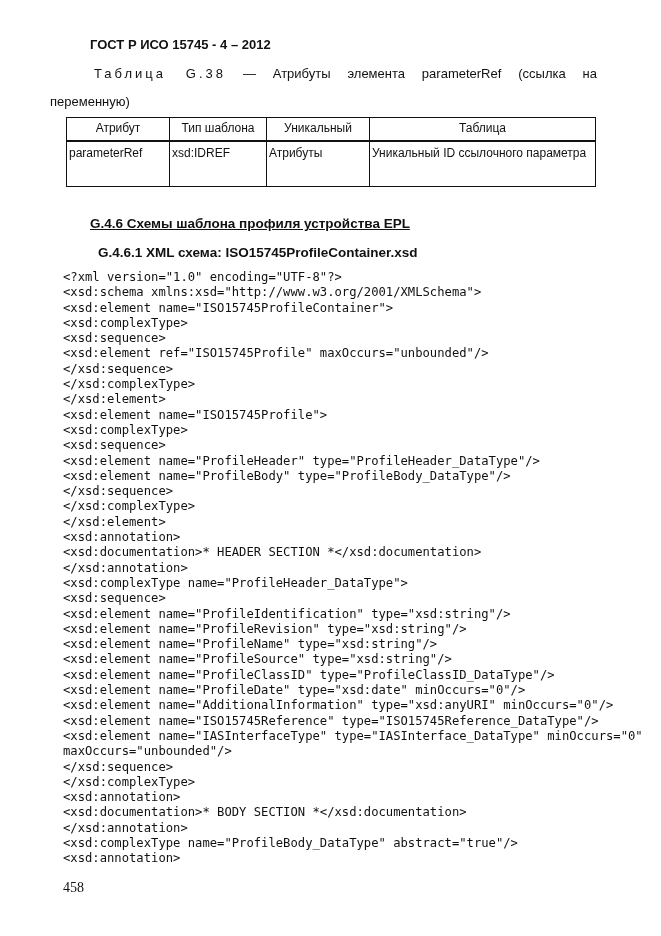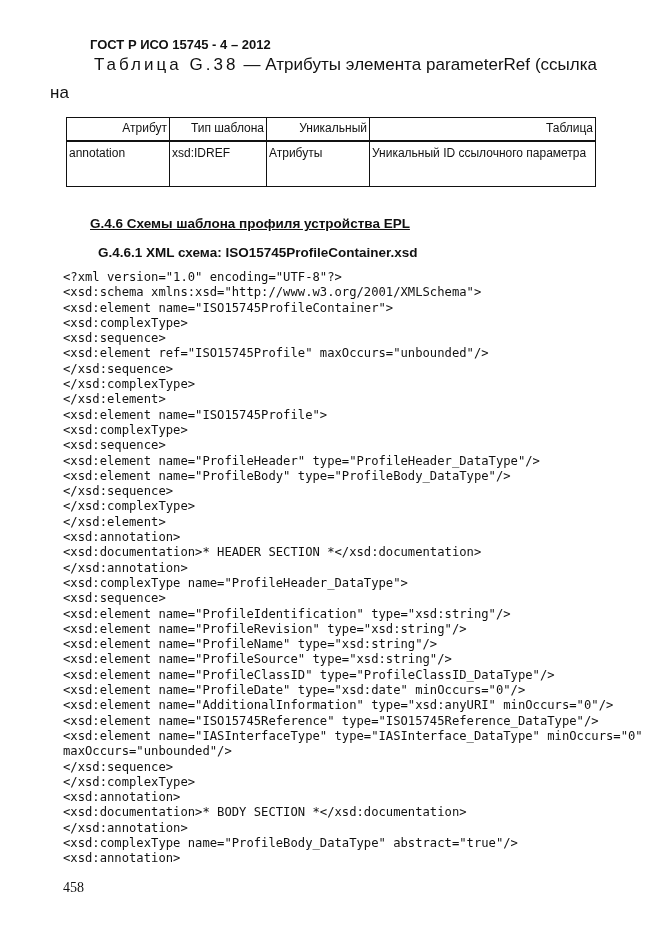--- a/index.html
+++ b/index.html
@@ -1,56 +1,57 @@
 <!DOCTYPE html>
 <html><head>
 <meta charset="utf-8">
 <style>
   html, body { margin: 0; padding: 0; background: #ffffff; }
   body { width: 661px; height: 936px; position: relative; overflow: hidden;
          font-family: "Liberation Sans", sans-serif; color: #111; }
   .hdr { position: absolute; left: 50px; top: 37px; font-size: 13px; font-weight: bold; margin-left: 40px; }
-  .caption { position: absolute; left: 50px; top: 51px; width: 547px; font-size: 17px; line-height: 28px; }
+  .caption { position: absolute; left: 50px; top: 60px; width: 547px; font-size: 13px; line-height: 28px; }
   .caption .l1 { text-indent: 44px; text-align: justify; text-align-last: justify; }
   .caption .spaced { letter-spacing: 3px; }
   table.attr { position: absolute; left: 66px; top: 117px; width: 530px; border-collapse: collapse; font-size: 12px; }
   table.attr td, table.attr th { border: 1px solid #111; padding: 0 2px; vertical-align: top; font-weight: normal; }
-  table.attr th { text-align: right; height: 22px; line-height: 20px; }
+  table.attr th { text-align: center; height: 22px; line-height: 20px; }
   table.attr td { line-height: 22px; height: 44px; }
   table.attr .thick-top { border-top: 2px solid #111; }
   .h1 { position: absolute; left: 90px; top: 216px; font-size: 13.5px; font-weight: bold; text-decoration: underline; }
   .h2 { position: absolute; left: 90px; top: 245px; font-size: 13.5px; font-weight: bold; margin-left: 8px; }
   .code { position: absolute; left: 63px; top: 270px; font-size: 12.2px; line-height: 15.3px; margin: 0; white-space: pre; }
   .pageno { position: absolute; left: 63px; top: 880px; font-size: 14px; font-family: "Liberation Serif", serif; }
 </style>
 </head>
 <body>
 
 <div class="hdr">ГОСТ Р ИСО 15745 - 4 – 2012</div>
 
 <div class="caption">
   <div class="l1"><span class="spaced">Таблица G.38</span> <span>—</span> <span>Атрибуты элемента parameterRef (ссылка на</span></div>
+  <div>переменную)</div>
 </div>
 
 <table class="attr">
   <colgroup>
       <col style="width:103px">
       <col style="width:97px">
       <col style="width:103px">
       <col>
     </colgroup>
   <tbody>
       <tr>
     <th>Атрибут</th>
     <th>Тип шаблона</th>
     <th>Уникальный</th>
     <th>Таблица</th>
   </tr>
   <tr>
-    <td class="thick-top">annotation</td>
+    <td class="thick-top">parameterRef</td>
     <td class="thick-top">xsd:IDREF</td>
     <td class="thick-top">Атрибуты</td>
     <td class="thick-top">Уникальный ID ссылочного параметра</td>
   </tr>
 </tbody>
   </table>
 
 <div class="h1">G.4.6 Схемы шаблона профиля устройства EPL</div>
 <div class="h2">G.4.6.1  XML схема: ISO15745ProfileContainer.xsd</div>
 

